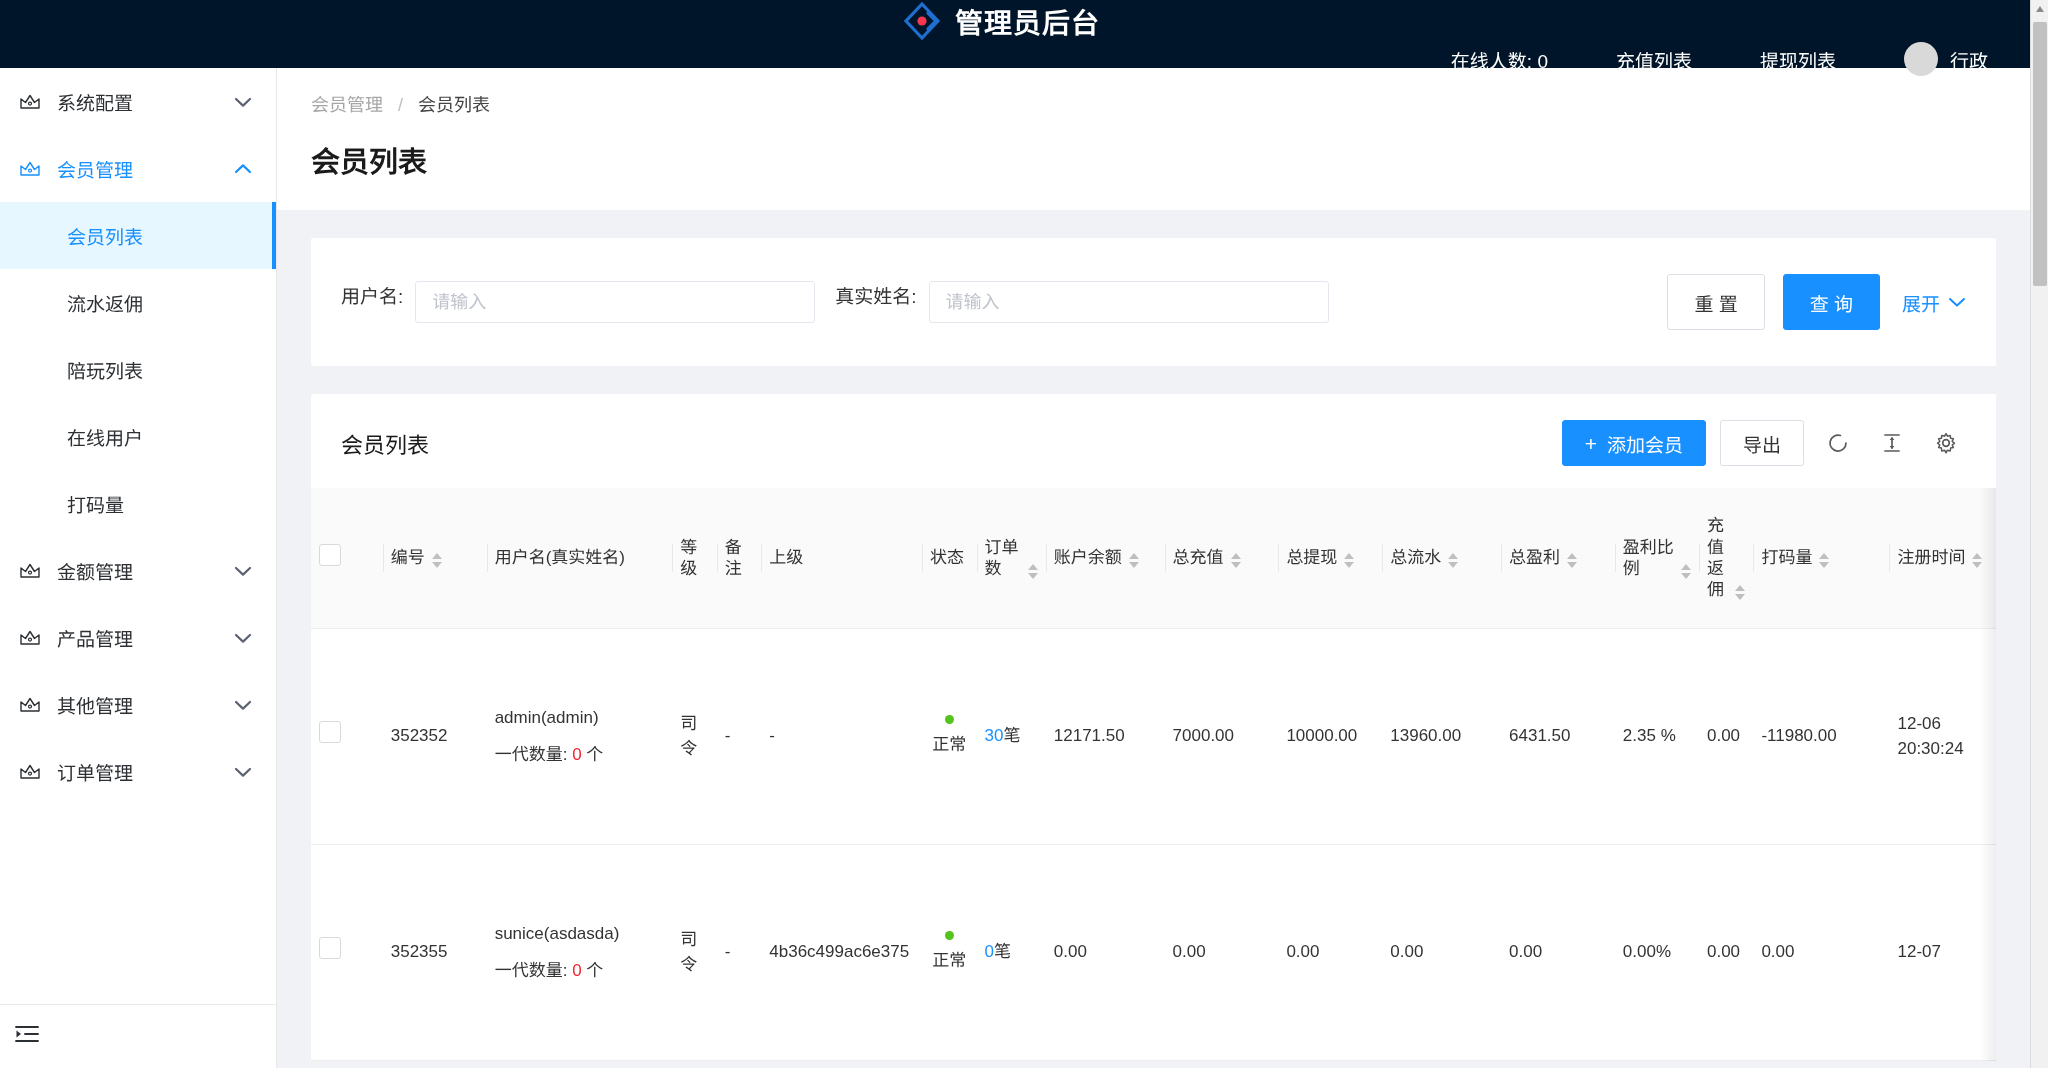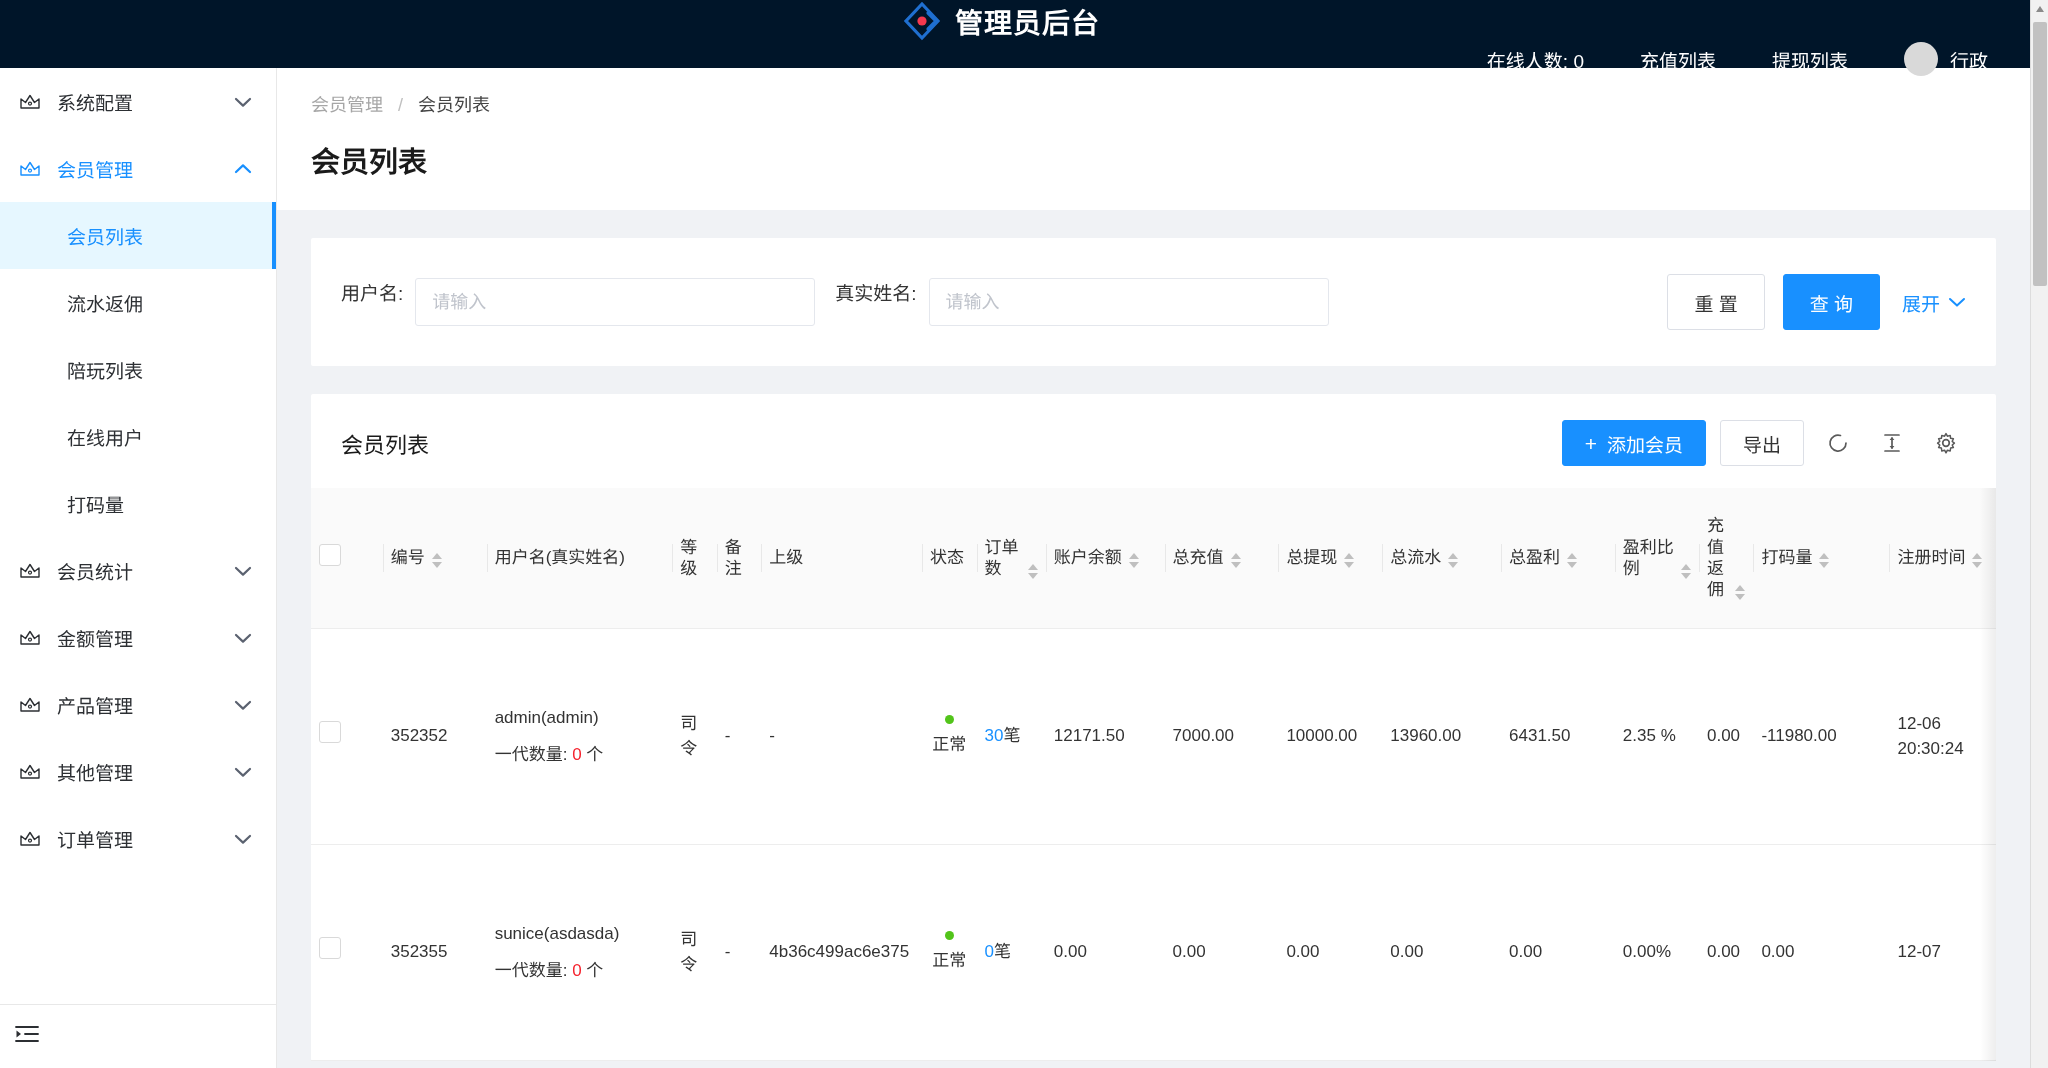--- a/index.html
+++ b/index.html
@@ -24,21 +24,21 @@
     flex-direction: column;
   }
   .topbar-left { display: flex; align-items: center; padding-left: 24px; width: 276px; }
   .logo-mark { width: 42px; height: 42px; margin-right: 12px; flex: 0 0 auto; }
   .brand-title {
     color: #ffffff; font-size: 28px; font-weight: bold; letter-spacing: 1px;
     white-space: nowrap;
   }
   .topbar-right {
     margin-left: auto; display: flex; align-items: center;
-    padding-right: 36px; gap: 0px; height: 100%;
+    padding-right: 36px; gap: 12px; height: 100%;
   }
   .topbar-item {
     color: #ffffff; font-size: 19px; padding: 0 28px; white-space: nowrap;
     display: flex; align-items: center; height: 100%;
   }
   .topbar-user { display: flex; align-items: center; padding: 0 6px 0 28px; height: 100%; }
   .avatar {
     width: 34px; height: 34px; border-radius: 50%;
     background: #d9d9d9; margin-right: 12px; flex: 0 0 auto;
   }
@@ -99,21 +99,21 @@
   .card {
     background: #ffffff; margin: 28px 34px 0 34px;
     border-radius: 2px;
   }
 
   
   .filter-card { display: flex; align-items: center; padding: 36px 30px; }
   .filter-field { display: flex; align-items: flex-start; margin-right: 20px; }
   .filter-label { font-size: 19px; color: #333; white-space: nowrap; margin-right: 12px; }
   .filter-input {
-    width: 400px; height: 48px;
+    width: 400px; height: 42px;
     border: 1px solid #e4e7ed; border-radius: 3px;
     padding: 0 16px; font-size: 18px; color: #333;
     outline: none; background: #fff;
     font-family: "Liberation Sans", "DejaVu Sans", sans-serif;
   }
   .filter-input::placeholder { color: #c0c4cc; }
   .filter-actions { margin-left: auto; display: flex; align-items: center; }
   .btn {
     height: 56px; padding: 0 26px; font-size: 19px;
     border-radius: 3px; display: inline-flex; align-items: center;
@@ -276,34 +276,20 @@
       <li class="submenu-item">
         <span>陪玩列表</span>
       </li>
       <li class="submenu-item">
         <span>在线用户</span>
       </li>
       <li class="submenu-item">
         <span>打码量</span>
       </li>
 
-      <li class="menu-item">
-        <span class="mi-icon">
-          <svg width="22" height="20" viewBox="0 0 22 20">
-              <path d="M2 16 L2 7 L6.5 10.5 L11 3.5 L15.5 10.5 L20 7 L20 16 Z" fill="none" stroke="#2c2f33" stroke-width="1.4" stroke-linejoin="round"></path>
-              <circle cx="11" cy="11.6" r="1.5" fill="none" stroke="#2c2f33" stroke-width="1.2"></circle>
-            </svg>
-        </span>
-        <span class="mi-label">会员统计</span>
-        <span class="mi-arrow">
-          <svg width="18" height="12" viewBox="0 0 18 12">
-              <path d="M2 3 L9 9.6 L16 3" fill="none" stroke="currentColor" stroke-width="2.2" stroke-linecap="round" stroke-linejoin="round"></path>
-            </svg>
-        </span>
-      </li>
       <li class="menu-item">
         <span class="mi-icon">
           <svg width="22" height="20" viewBox="0 0 22 20">
               <path d="M2 16 L2 7 L6.5 10.5 L11 3.5 L15.5 10.5 L20 7 L20 16 Z" fill="none" stroke="#2c2f33" stroke-width="1.4" stroke-linejoin="round"></path>
               <circle cx="11" cy="11.6" r="1.5" fill="none" stroke="#2c2f33" stroke-width="1.2"></circle>
             </svg>
         </span>
         <span class="mi-label">金额管理</span>
         <span class="mi-arrow">
           <svg width="18" height="12" viewBox="0 0 18 12">

